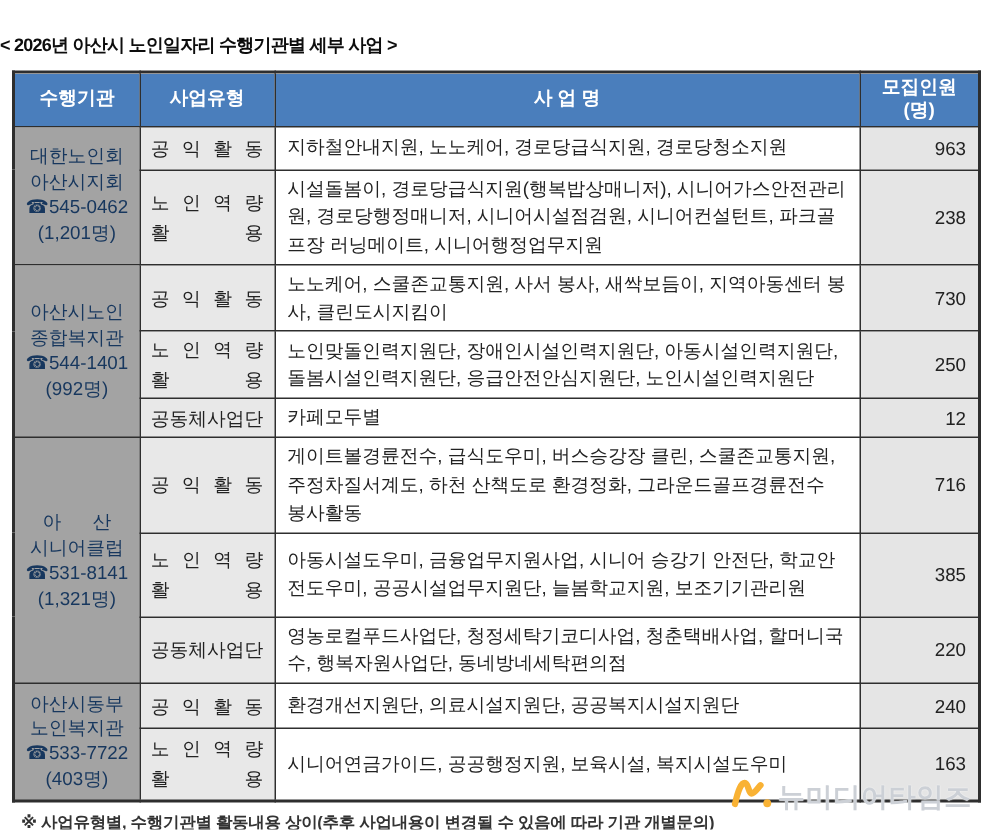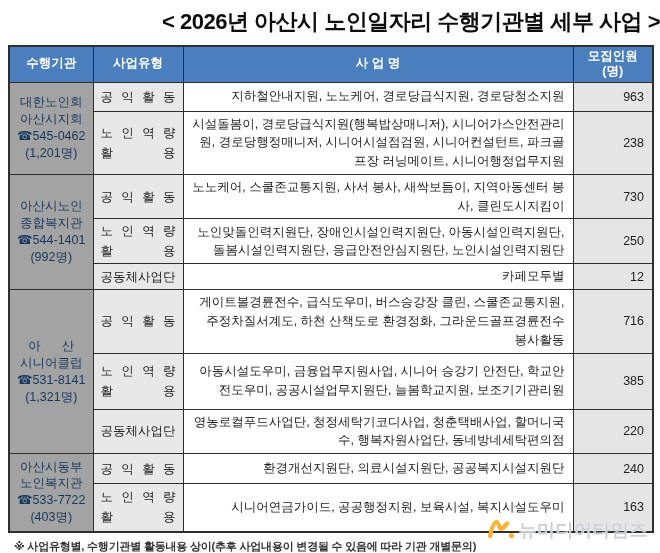--- a/index.html
+++ b/index.html
@@ -2,22 +2,22 @@
 <html><head>
 <meta charset="utf-8">
 <style>
   html,body{margin:0;padding:0;}
   body{
     width:660px;height:553px;background:#ffffff;
     font-family:"Liberation Sans","DejaVu Sans",sans-serif;
     color:#1a1a1a;position:relative;overflow:hidden;
   }
   .page-title{
-    text-align:right;font-weight:bold;font-size:22px;color:#0d0d0d;
-    padding-top:7px;letter-spacing:-0.5px;
+    text-align:left;font-weight:bold;font-size:12px;color:#0d0d0d;
+    padding-top:22px;letter-spacing:-0.5px;
   }
   table.main{
     border-collapse:collapse;table-layout:fixed;
     margin:8px 8px 0 8px;width:644px;
     border:2px solid #2e2e2e;
   }
   table.main td,table.main th{
     border:1.5px solid #2e2e2e;vertical-align:middle;
     font-size:12.5px;overflow:hidden;
   }
@@ -28,21 +28,21 @@
   td.org{
     background:#a3a3a3;color:#17375e;text-align:center;font-size:12.5px;
     line-height:1.35;padding:2px 1px;
   }
   td.org .org-line{white-space:pre-wrap;}
   td.type{
     background:#e8e8e8;color:#222;padding:2px 7px;
   }
   td.type .jline{text-align:justify;text-align-last:justify;line-height:1.6;}
   td.prog{
-    background:#ffffff;text-align:right;padding:3px 8px;line-height:1.5;
+    background:#ffffff;text-align:left;padding:3px 8px;line-height:1.5;
     color:#222;
   }
   td.cnt{
     background:#e5e5e5;text-align:right;padding-right:8px;font-size:13.5px;
     color:#222;
   }
   .footnote{
     font-size:11px;color:#333;margin:6px 0 0 14px;letter-spacing:-0.2px;font-weight:bold;
   }
   .logo{

